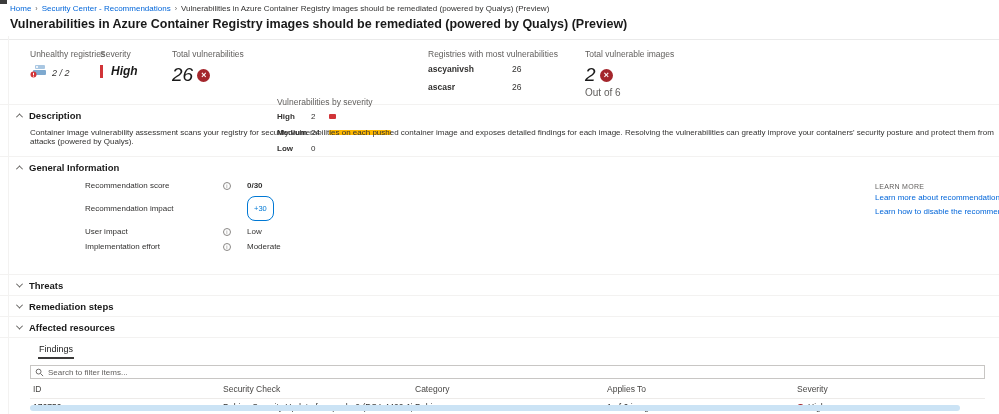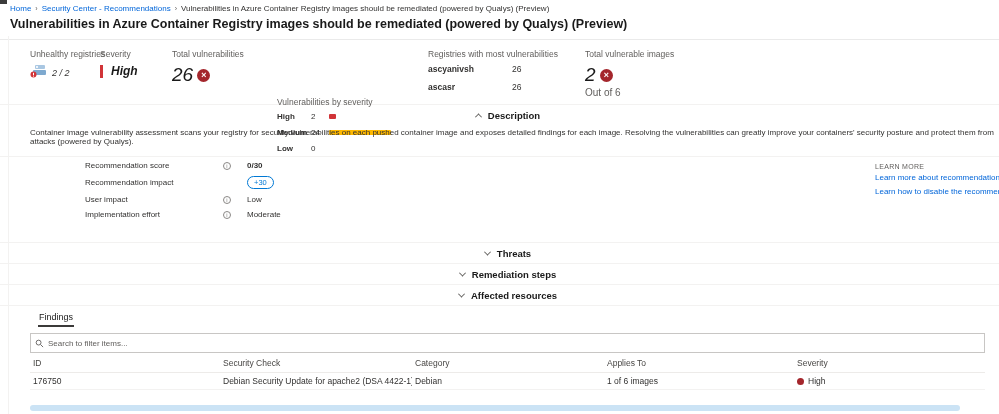--- a/index.html
+++ b/index.html
@@ -31,43 +31,43 @@
   .mini-name { width:34px; font-weight:bold; color:#323130; }
   .mini-count { width:18px; color:#323130; }
   .mini-bar { height:5px; border-radius:1px; }
   .reg-row { display:flex; font-size:8.5px; margin-bottom:8px; }
   .reg-name { width:84px; font-weight:bold; color:#323130; }
   .reg-count { color:#323130; }
   .outof { font-size:10px; color:#605e5c; margin-top:1px; }
 
   
   .section { border-top:1px solid #f3f2f1; }
-  .sec-head { display:flex; align-items:center; gap:7px; padding:5px 0 4px 17px; cursor:pointer;justify-content:center; }
+  .sec-head { display:flex; align-items:center; gap:7px; padding:5px 0 4px 17px; cursor:pointer; }
   .sec-title { font-size:9.5px; font-weight:bold; color:#1a1a1a; }
   .chev { width:5px; height:5px; border-right:1.2px solid #605e5c; border-bottom:1.2px solid #605e5c; display:inline-block; }
   .chev.up { transform:rotate(-135deg) translate(-1px,-1px); }
   .chev.down { transform:rotate(45deg) translate(-1px,-1px); }
   .desc-body { font-size:8px; color:#323130; padding:3px 4px 10px 30px; }
 
   .gi-wrap { position:relative; padding:4px 0 14px 0; }
   .gi-row { display:flex; align-items:center; margin:0 0 6px 85px; font-size:8px; color:#323130; }
   .gi-label { width:138px; }
   .gi-ico { width:24px; }
   .info-icon { display:inline-flex; align-items:center; justify-content:center; width:8px; height:8px; border:1px solid #8a8886; border-radius:50%; color:#8a8886; font-size:6px; line-height:1; cursor:default; }
   .gi-value { color:#323130; }
-  .pill { display:inline-block; border:1px solid #0078d4; color:#0078d4; border-radius:8px; padding:1px 6px; font-size:7.5px; }
+  .pill { display:inline-block; border:1px solid #0078d4; color:#0078d4; border-radius:8px; padding:7px 6px; font-size:7.5px; }
   .learn-more { position:absolute; left:875px; top:6px; }
   .lm-head { font-size:7px; color:#605e5c; letter-spacing:.3px; margin-bottom:3px; }
   .lm-link { display:flex; align-items:center; gap:3px; font-size:8px; color:#0065d9; text-decoration:none; margin-bottom:5px; white-space:nowrap; cursor:pointer; }
 
   .collapsed-spacer { height:3px; }
 
   
   .tab { display:inline-block; margin:3px 0 0 38px; padding:0 1px 3px 1px; font-size:9px; color:#1a1a1a; border-bottom:2px solid #3b3a39; cursor:pointer; }
-  .search-wrap { margin:6px 0 0 30px; width:955px; height:20px; border:1px solid #c8c6c4; display:flex; align-items:center; gap:4px; padding:0 4px; background:#fff; }
+  .search-wrap { margin:6px 0 0 30px; width:955px; height:14px; border:1px solid #c8c6c4; display:flex; align-items:center; gap:4px; padding:0 4px; background:#fff; }
   .search-wrap input { border:none; outline:none; flex:1; font-size:8px; font-family:inherit; color:#323130; }
   .search-wrap input::placeholder { color:#605e5c; }
 
   table.findings { margin-left:30px; width:955px; border-collapse:collapse; table-layout:fixed; }
   table.findings th { text-align:left; font-weight:normal; font-size:8.5px; color:#484644; padding:5px 0 4px 3px; border-bottom:1px solid #edebe9; }
   table.findings td { font-size:8.5px; color:#323130; padding:3px 0 3px 3px; border-bottom:1px solid #f3f2f1; white-space:nowrap; overflow:hidden; }
   .col-id { width:190px; } .col-check { width:192px; } .col-cat { width:192px; } .col-app { width:190px; } .col-sev { width:191px; }
   .rows-clip { height:79px; overflow:hidden; }
   .sev-cell { display:flex; align-items:center; gap:4px; }
   .ticon { display:inline-block; }
@@ -170,20 +170,24 @@
 
   <div class="section">
     <div class="sec-head">
       <span class="chev up"></span>
       <span class="sec-title">Description</span>
     </div>
     <div class="desc-body">Container image vulnerability assessment scans your registry for security vulnerabilities on each pushed container image and exposes detailed findings for each image. Resolving the vulnerabilities can greatly improve your containers' security posture and protect them from attacks (powered by Qualys).</div>
   </div>
 
   <div class="section">
+    <div class="sec-head">
+      <span class="chev up"></span>
+      <span class="sec-title">General Information</span>
+    </div>
     <div class="gi-wrap">
       <div class="gi-row">
         <span class="gi-label">Recommendation score</span>
         <span class="gi-ico"><span class="info-icon">i</span></span>
         <span class="gi-value" style="font-weight:bold">0/30</span>
       </div>
       <div class="gi-row">
         <span class="gi-label">Recommendation impact</span>
         <span class="gi-ico"></span>
         <span class="pill">+30</span>

